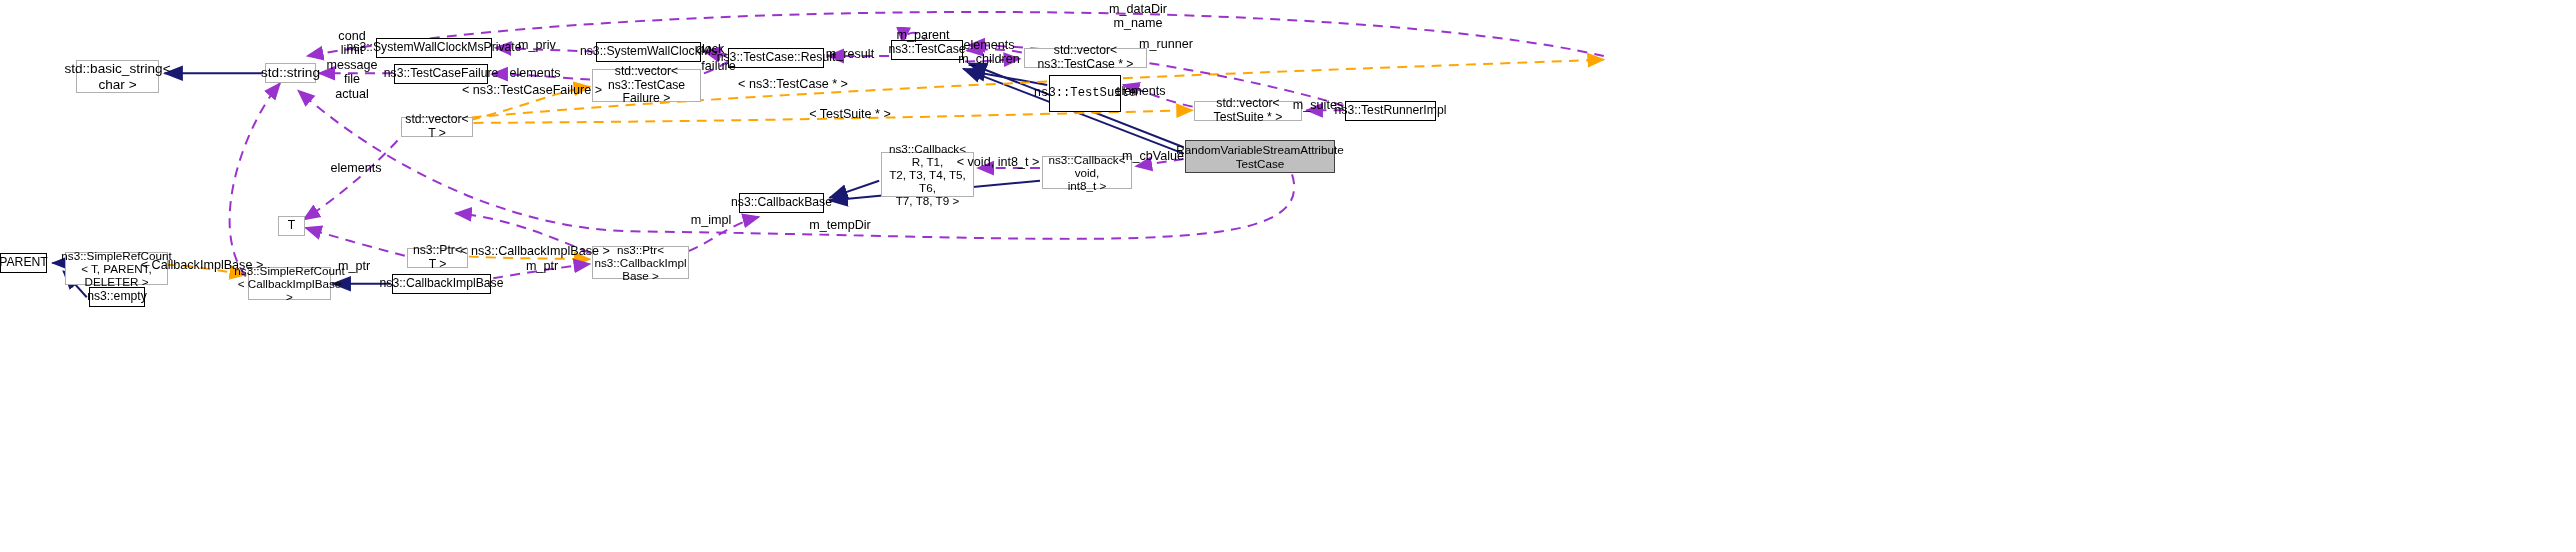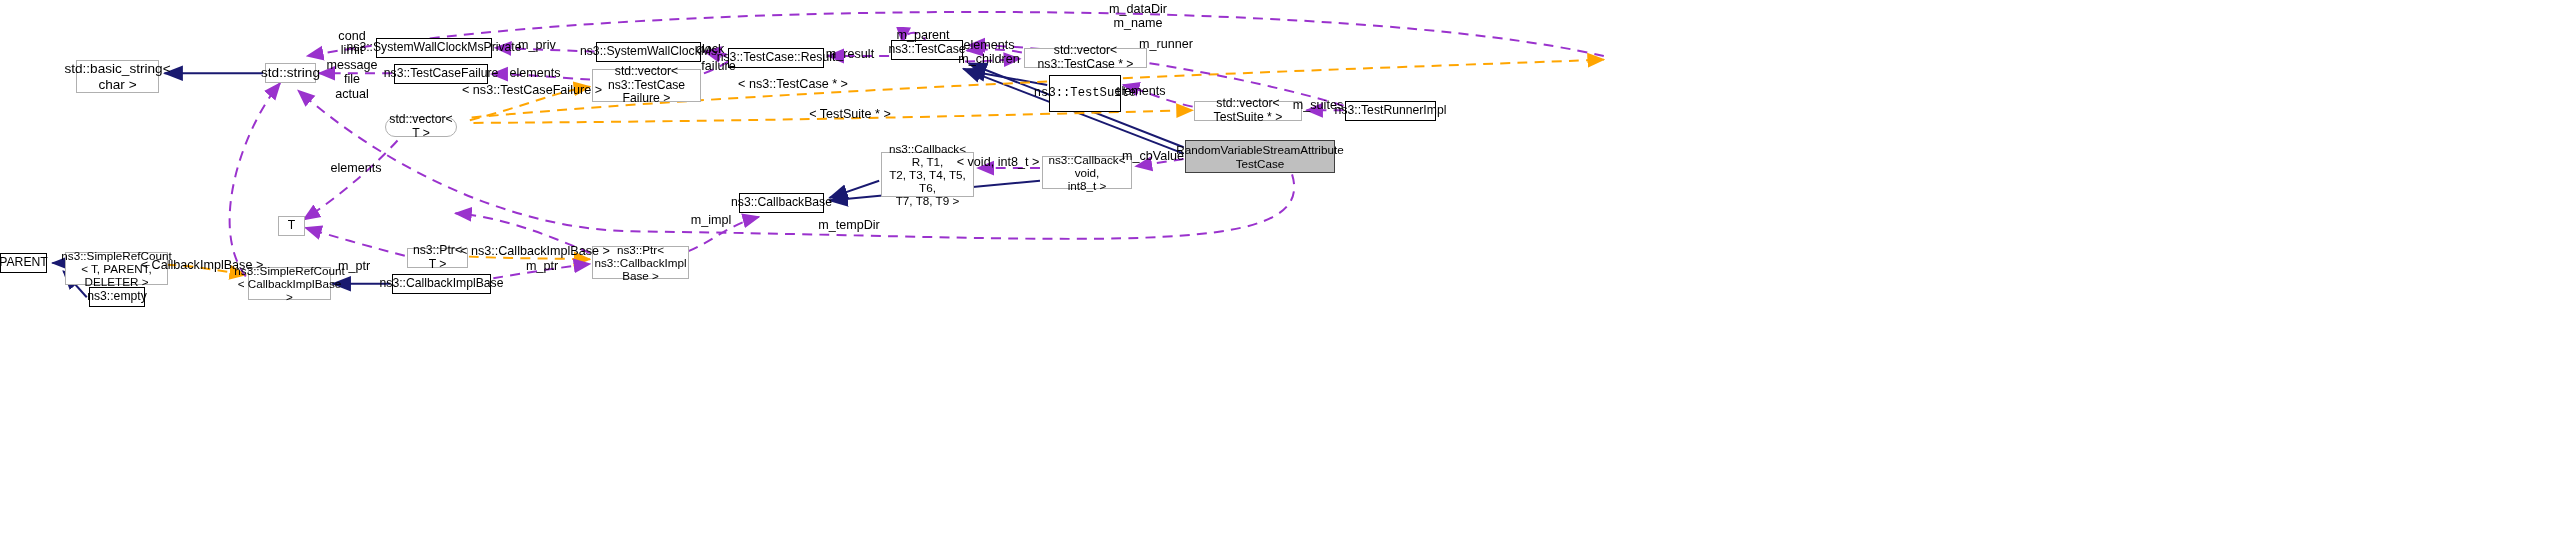--- a/index.html
+++ b/index.html
@@ -183,21 +183,21 @@
   <div class="node cls" style="left:891px;top:40px;width:72px;height:20px;font-size:12.2px;">ns3::TestCase</div>
 
   <div class="node tmpl" style="left:1024px;top:48px;width:123px;height:20px;font-size:12.2px;">std::vector&lt; ns3::TestCase * &gt;</div>
 
   <div class="node cls" style="left:1049px;top:75px;width:72px;height:37px;font-size:12.2px;font-family:Liberation Mono, monospace;">ns3::TestSuite</div>
 
   <div class="node tmpl" style="left:1194px;top:101px;width:108px;height:20px;font-size:12.2px;">std::vector&lt; TestSuite * &gt;</div>
 
   <div class="node cls" style="left:1345px;top:101px;width:91px;height:20px;font-size:12.2px;">ns3::TestRunnerImpl</div>
 
-  <div class="node tmpl" style="left:385px;top:117px;width:72px;height:20px;font-size:12.2px;border-radius:10px;">std::vector&lt; T &gt;</div>
+  <div class="node tmpl" style="left:401px;top:117px;width:72px;height:20px;font-size:12.2px;">std::vector&lt; T &gt;</div>
 
   <div class="node focus" style="left:1185px;top:140px;width:150px;height:33px;font-size:11.7px;">RandomVariableStreamAttribute
 TestCase</div>
 
   <div class="node tmpl" style="left:881px;top:152px;width:93px;height:45px;font-size:11.7px;">ns3::Callback&lt; R, T1,
 T2, T3, T4, T5, T6,
 T7, T8, T9 &gt;</div>
 
   <div class="node tmpl" style="left:1042px;top:156px;width:90px;height:33px;font-size:11.7px;">ns3::Callback&lt; void,
 int8_t &gt;</div>
@@ -260,21 +260,21 @@
   <div class="edge-label" style="left:1318px;top:98px;">m_suites</div>
 
   <div class="edge-label" style="left:356px;top:161px;">elements</div>
 
   <div class="edge-label" style="left:998px;top:155px;">&lt; void, int8_t &gt;</div>
 
   <div class="edge-label" style="left:1153px;top:149px;">m_cbValue</div>
 
   <div class="edge-label" style="left:711px;top:213px;">m_impl</div>
 
-  <div class="edge-label" style="left:840px;top:218px;margin-left:9px;">m_tempDir</div>
+  <div class="edge-label" style="left:840px;top:218px;">m_tempDir</div>
 
   <div class="edge-label" style="left:354px;top:259px;">m_ptr</div>
 
   <div class="edge-label" style="left:202px;top:258px;">&lt; CallbackImplBase &gt;</div>
 
   <div class="edge-label" style="left:535px;top:244px;">&lt; ns3::CallbackImplBase &gt;</div>
 
   <div class="edge-label" style="left:542px;top:259px;">m_ptr</div>
 
 </div>

